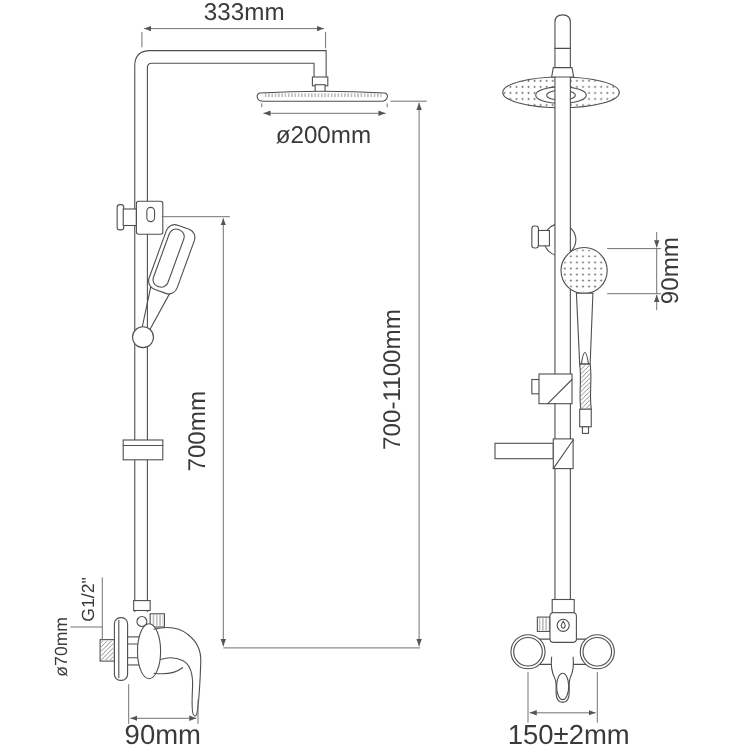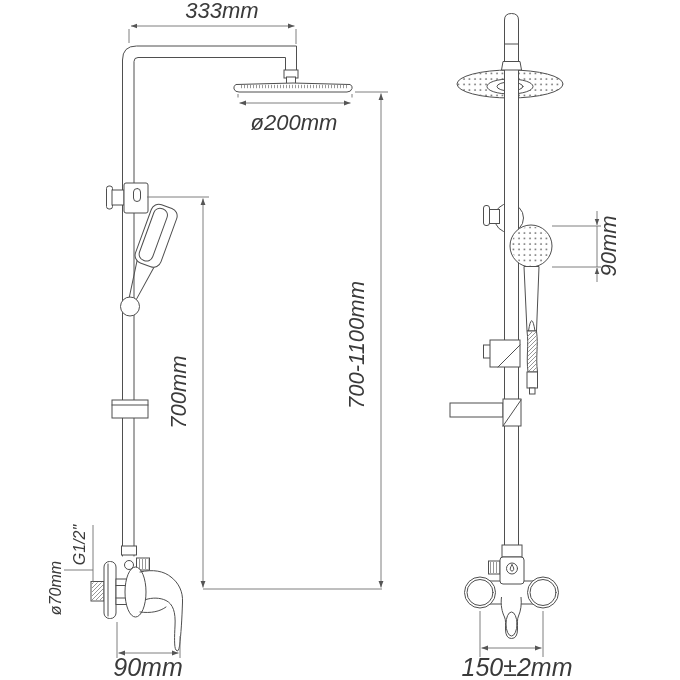--- a/index.html
+++ b/index.html
@@ -1,16 +1,16 @@
 <!DOCTYPE html>
 <html><head>
 <meta charset="utf-8">
 <style>
   html,body{margin:0;padding:0;background:#ffffff;}
-  .canvas{position:relative;width:680px;height:680px;background:#fff;overflow:hidden;font-style:italic;}
+  .canvas{position:relative;width:680px;height:680px;background:#fff;overflow:hidden;}
   svg{display:block;}
   text{font-family:"Liberation Sans",sans-serif;fill:#3a3a3a;}
   .ln{stroke:#4f4f4f;stroke-width:1;fill:none;stroke-linecap:round;}
   .wf{fill:#ffffff;stroke:#4f4f4f;stroke-width:1;}
   .dim{stroke:#707070;stroke-width:0.9;fill:none;}
   .t22{font-size:22px;}
   .t25{font-size:25px;}
   .t16{font-size:16px;}
 </style>
 </head>

